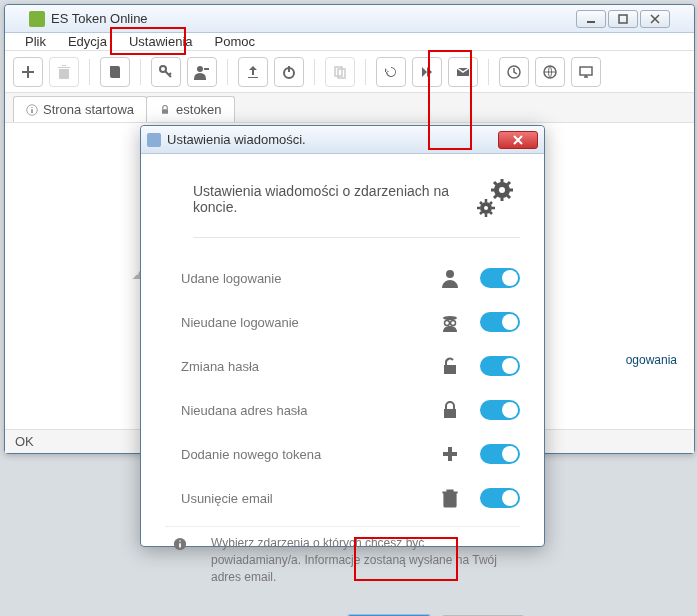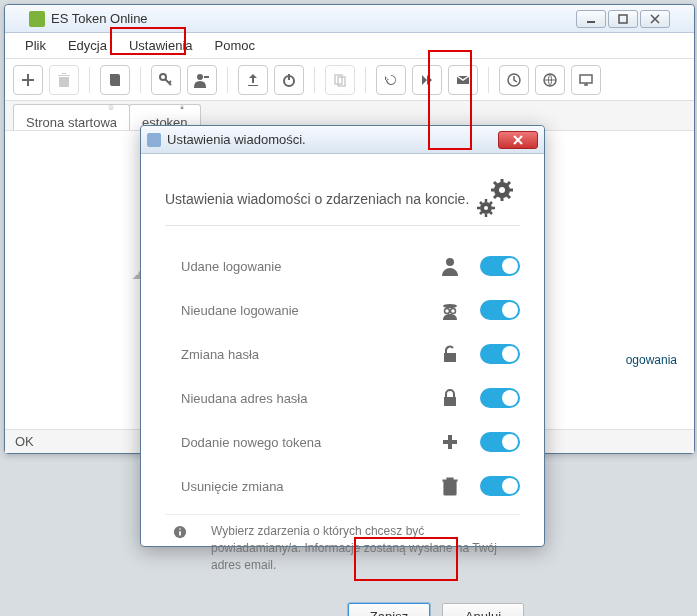--- a/index.html
+++ b/index.html
@@ -6,47 +6,47 @@
   body { font-family: "Segoe UI", Tahoma, sans-serif; font-size: 13px; background: #d8dde2; width: 697px; height: 616px; overflow: hidden; position: relative; }
 
   .main-window { position: absolute; left: 4px; top: 4px; width: 691px; height: 450px; background: #fff; border: 1px solid #5a7a9a; border-radius: 4px; box-shadow: 0 2px 6px rgba(0,0,0,0.2);}
   .titlebar { height: 28px; background: linear-gradient(#f7faff,#e2ecf7); border-bottom: 1px solid #b8c8d8; display: flex; align-items: center; padding: 0 24px; border-radius: 4px 4px 0 0;}
   .title-icon { width: 16px; height: 16px; background: #7db33a; border-radius: 2px; margin-right: 6px; }
   .title-text { flex: 1; color: #333; }
   .win-ctrls { display: flex; gap: 2px; }
   .win-btn { width: 30px; height: 18px; border: 1px solid #a0b0c0; background: linear-gradient(#fafcff,#e0e8f0); border-radius: 3px; display:flex; align-items:center; justify-content:center; font-size:12px; color:#555; cursor: pointer;}
   .win-btn svg { width: 10px; height: 10px; }
 
-  .menubar { height: 26px; background: #fff; border-bottom: 1px solid #e0e0e0; display:flex; align-items:center; padding: 0 10px; gap: 2px;}
+  .menubar { height: 18px; background: #fff; border-bottom: 1px solid #e0e0e0; display:flex; align-items:center; padding: 0 10px; gap: 2px;}
   .menu-item { padding: 4px 10px; color: #333; cursor: pointer; }
 
   .toolbar { height: 42px; background: #fff; border-bottom: 1px solid #e0e0e0; display:flex; align-items:center; padding: 0 8px; gap: 6px;}
   .tbtn { width: 30px; height: 30px; border: 1px solid #ccc; border-radius: 4px; background: #fff; display:flex; align-items:center; justify-content:center; color:#666; cursor:pointer;}
   .tbtn.disabled { color: #ccc; border-color: #e0e0e0; }
   .tbtn svg { width: 16px; height: 16px; fill: currentColor; }
   .tsep { width: 1px; height: 26px; background: #e0e0e0; margin: 0 4px; }
 
   .tabbar { height: 30px; background: #f5f5f5; border-bottom: 1px solid #e0e0e0; display:flex; align-items:flex-end; padding: 0 8px; gap: 0;}
-  .tab { height: 26px; padding: 0 12px; background: #fff; border: 1px solid #ccc; border-bottom: none; border-radius: 3px 3px 0 0; display:flex; align-items:flex-end; gap:5px; color:#555; cursor:pointer; margin-right:-1px;flex-direction:column;}
+  .tab { height: 26px; padding: 0 12px; background: #fff; border: 1px solid #ccc; border-bottom: none; border-radius: 3px 3px 0 0; display:flex; align-items:center; gap:5px; color:#555; cursor:pointer; margin-right:-1px;}
   .tab svg { width:12px; height:12px; fill:#888;}
 
   .content { position:absolute; left:0; right:0; top: 130px; bottom: 24px; background: #fff;}
   .statusbar { position:absolute; left:0; right:0; bottom:0; height:24px; background:#f5f5f5; border-top:1px solid #e0e0e0; display:flex; align-items:center; padding:0 10px; color:#555;}
   .bg-hint { position:absolute; left:140px; top:380px; font-size: 36px; color:#888; font-weight:300;}
 
   
   .dialog { position:absolute; left:140px; top:125px; width:405px; height:422px; background:#fff; border:1px solid #5a7a9a; border-radius:4px; box-shadow:0 4px 20px rgba(0,0,0,0.3);}
   .dlg-title { height: 28px; background: linear-gradient(#f7faff,#dae6f2); border-bottom:1px solid #b8c8d8; display:flex; align-items:center; padding:0 6px; border-radius:4px 4px 0 0;}
   .dlg-title .ico { width:14px; height:14px; background:#8aaed6; margin-right:6px; border-radius:2px;}
   .dlg-title .txt { flex:1; color:#333;}
   .dlg-close { width:40px; height:18px; background:linear-gradient(#e77,#c33); border:1px solid #a22; border-radius:3px; display:flex; align-items:center; justify-content:center; cursor:pointer;}
   .dlg-close svg { width:10px; height:10px; fill:#fff;}
 
   .dlg-body { padding: 18px 24px 12px; }
-  .dlg-head { display:flex; align-items:center; justify-content:space-between; border-bottom:1px solid #e5e5e5; padding-bottom:0; margin-bottom:18px;}
+  .dlg-head { display:flex; align-items:center; justify-content:space-between; border-bottom:1px solid #e5e5e5; padding-bottom:12px; margin-bottom:18px;margin-left:28px;}
   .dlg-head-text { color:#555; font-size:14px; }
   .gears svg { width:50px; height:50px; fill:#555;}
 
   .setting-row { display:flex; align-items:center; height:44px; }
   .setting-label { flex:1; color:#777; padding-left:16px;}
   .setting-icon { width:32px; display:flex; justify-content:center; color:#666;}
   .setting-icon svg { width:20px; height:20px; fill: currentColor;}
   .toggle { width:40px; height:20px; border-radius:10px; background:#29abe2; position:relative; margin-left:14px; cursor:pointer;}
   .toggle::after { content:""; position:absolute; right:2px; top:2px; width:16px; height:16px; background:#fff; border-radius:50%;}
 
@@ -292,21 +292,21 @@
       <div class="setting-label">Dodanie nowego tokena</div>
       <div class="setting-icon">
           <svg viewBox="0 0 20 20">
             <path d="M8 3h4v5h5v4h-5v5H8v-5H3V8h5z"></path>
           </svg>
         </div>
       <div class="toggle"></div>
     </div>
 
     <div class="setting-row">
-      <div class="setting-label">Usunięcie zmiana</div>
+      <div class="setting-label">Usunięcie email</div>
       <div class="setting-icon">
           <svg viewBox="0 0 20 20">
             <path d="M4 6h12v12a1 1 0 0 1-1 1H5a1 1 0 0 1-1-1zM3 4h14v1H3zM7 2h6v1H7zM7 8v8M10 8v8M13 8v8" stroke="currentColor" stroke-width="1.2" fill="currentColor"></path>
           </svg>
         </div>
       <div class="toggle"></div>
     </div>
 
     <div class="dlg-info">
       <svg viewBox="0 0 16 16">

